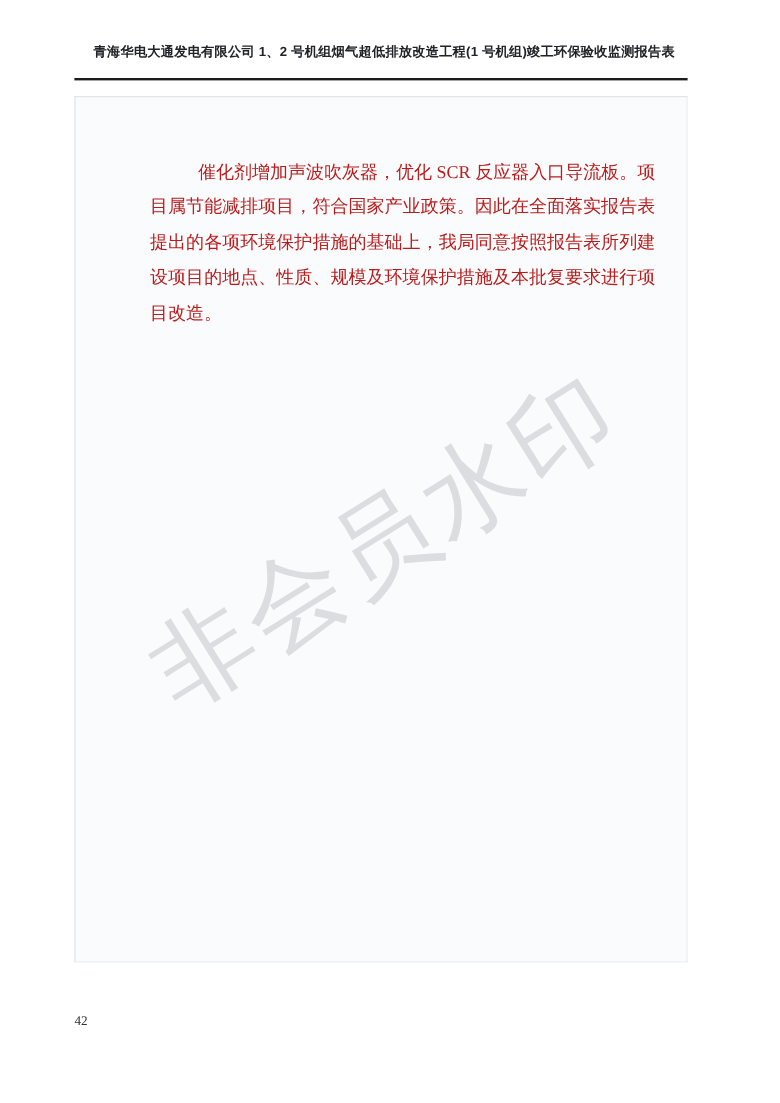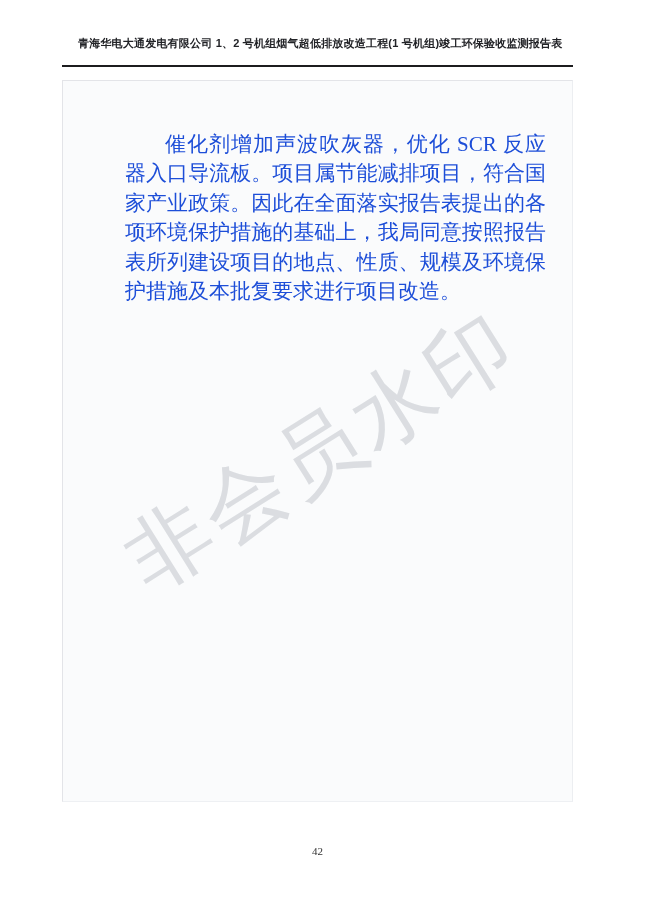--- a/index.html
+++ b/index.html
@@ -48,34 +48,34 @@
     opacity: 0.55;
     z-index: 1;
     font-family: "Liberation Serif", "DejaVu Serif", serif;
     user-select: none;
   }
   .content {
     position: absolute;
     left: 62px; top: 49px;
     width: 421px;
     z-index: 2;
-    font-size: 21px;
+    font-size: 15px;
     line-height: 29.4px;
     text-align: justify;
-    color: #1d4ed8;
+    color: #b91c1c;
   }
   .content p {
     text-indent: 40px;
     margin: 0;
   }
   .page-number {
     position: absolute;
     left: 62px; top: 845px;
     width: 511px;
-    text-align: center;
+    text-align: left;
     font-size: 11px;
     color: #333;
   }
 </style>
 </head>
 <body>
 
 <div class="header-title">青海华电大通发电有限公司 1、2 号机组烟气超低排放改造工程(1 号机组)竣工环保验收监测报告表</div>
 
 <div class="header-rule"></div>

